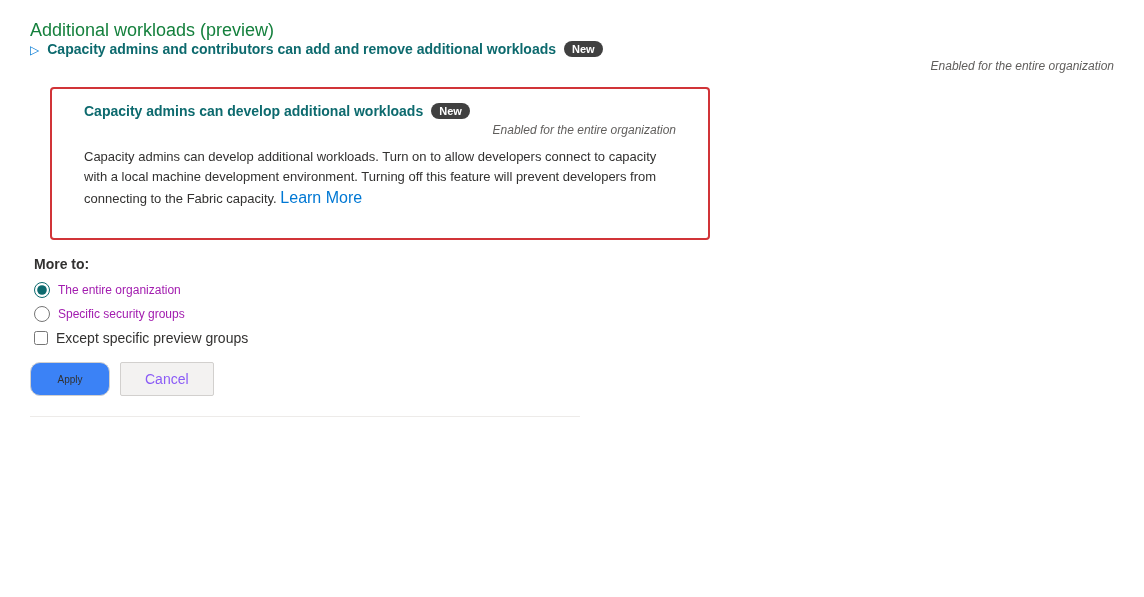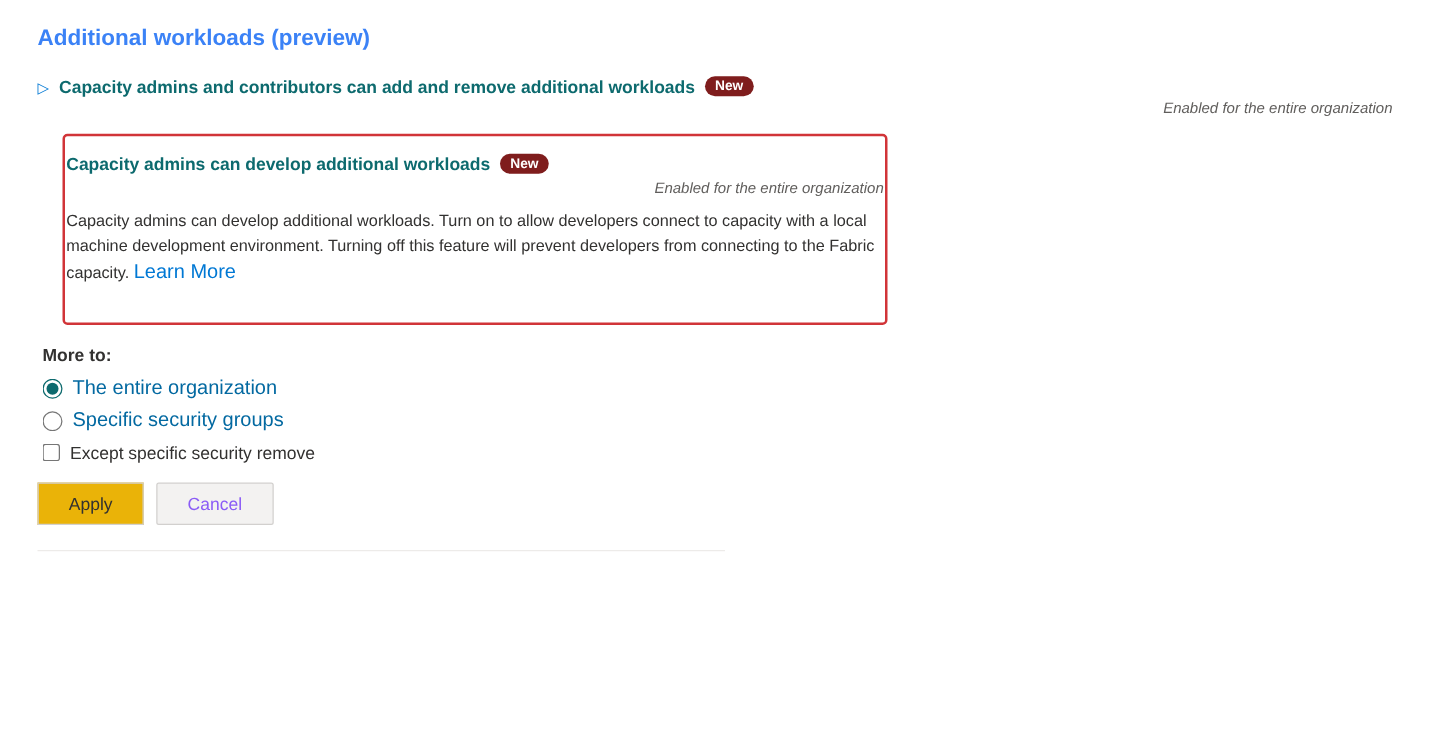--- a/index.html
+++ b/index.html
@@ -8,23 +8,22 @@
       background: #ffffff;
       color: #323130;
       font-size: 14px;
       width: 1144px;
       min-height: 597px;
       padding: 20px 30px;
     }
 
     .page-title {
       font-size: 18px;
-      font-weight: 700;
-      color: #3b82f6;
-      margin-bottom: 20px;
+      font-weight: 400;
+      color: #15803d;
     }
 
     .chevron {
       color: #0078d4;
       font-size: 12px;
       margin-top: 2px;
       cursor: pointer;
       user-select: none;
     }
 
@@ -38,41 +37,41 @@
       gap: 8px;
     }
 
     .item-title {
       font-size: 14px;
       font-weight: 600;
       color: #0d6a6e;
     }
 
     .badge-new {
-      background: #7f1d1d;
+      background: #404040;
       color: #ffffff;
       font-size: 11px;
       font-weight: 600;
       padding: 2px 8px;
       border-radius: 12px;
     }
 
     .item-subtitle {
       font-size: 12px;
       color: #605e5c;
       font-style: italic;
       margin-top: 2px;
       text-align: right;
     }
 
     
     .expanded-panel {
       border: 2px solid #d13438;
       border-radius: 4px;
-      padding: 14px 1px;
+      padding: 14px 32px;
       margin-bottom: 16px;
       margin-left: 20px;
       max-width: 660px;
     }
 
     .expanded-panel .item-header {
       margin-bottom: 4px;
     }
 
     .description-text {
@@ -155,22 +154,22 @@
     }
 
     .radio-input {
       width: 16px;
       height: 16px;
       accent-color: #0d6a6e;
       cursor: pointer;
     }
 
     .radio-label {
-      font-size: 16px;
-      color: #0369a1;
+      font-size: 12px;
+      color: #a21caf;
     }
 
     .checkbox-option {
       display: flex;
       align-items: center;
       gap: 8px;
       margin-bottom: 16px;
       margin-top: 8px;
       cursor: pointer;
     }
@@ -187,26 +186,26 @@
     }
 
     
     .button-row {
       display: flex;
       gap: 10px;
       margin-top: 12px;
     }
 
     .btn-apply {
-      background: #eab308;
+      background: #3b82f6;
       border: 1px solid #d2d0ce;
       color: #323130;
-      font-size: 14px;
+      font-size: 10px;
       padding: 8px 24px;
-      border-radius: 0;
+      border-radius: 10px;
       cursor: pointer;
       min-width: 80px;
     }
 
     .btn-cancel {
       background: #f3f2f1;
       border: 1px solid #d2d0ce;
       color: #8b5cf6;
       font-size: 14px;
       padding: 8px 24px;
@@ -267,21 +266,21 @@
     <span class="radio-label">The entire organization</span>
   </label>
 
   <label class="radio-option">
     <input class="radio-input" type="radio" name="apply-to" style="">
     <span class="radio-label">Specific security groups</span>
   </label>
 
   <label class="checkbox-option">
     <input class="checkbox-input" type="checkbox" style="">
-    <span class="checkbox-label">Except specific security remove</span>
+    <span class="checkbox-label">Except specific preview groups</span>
   </label>
 </div>
 
 <div class="button-row">
   <button class="btn-apply">Apply</button>
   <button class="btn-cancel">Cancel</button>
 </div>
 
 <hr class="divider">
 

